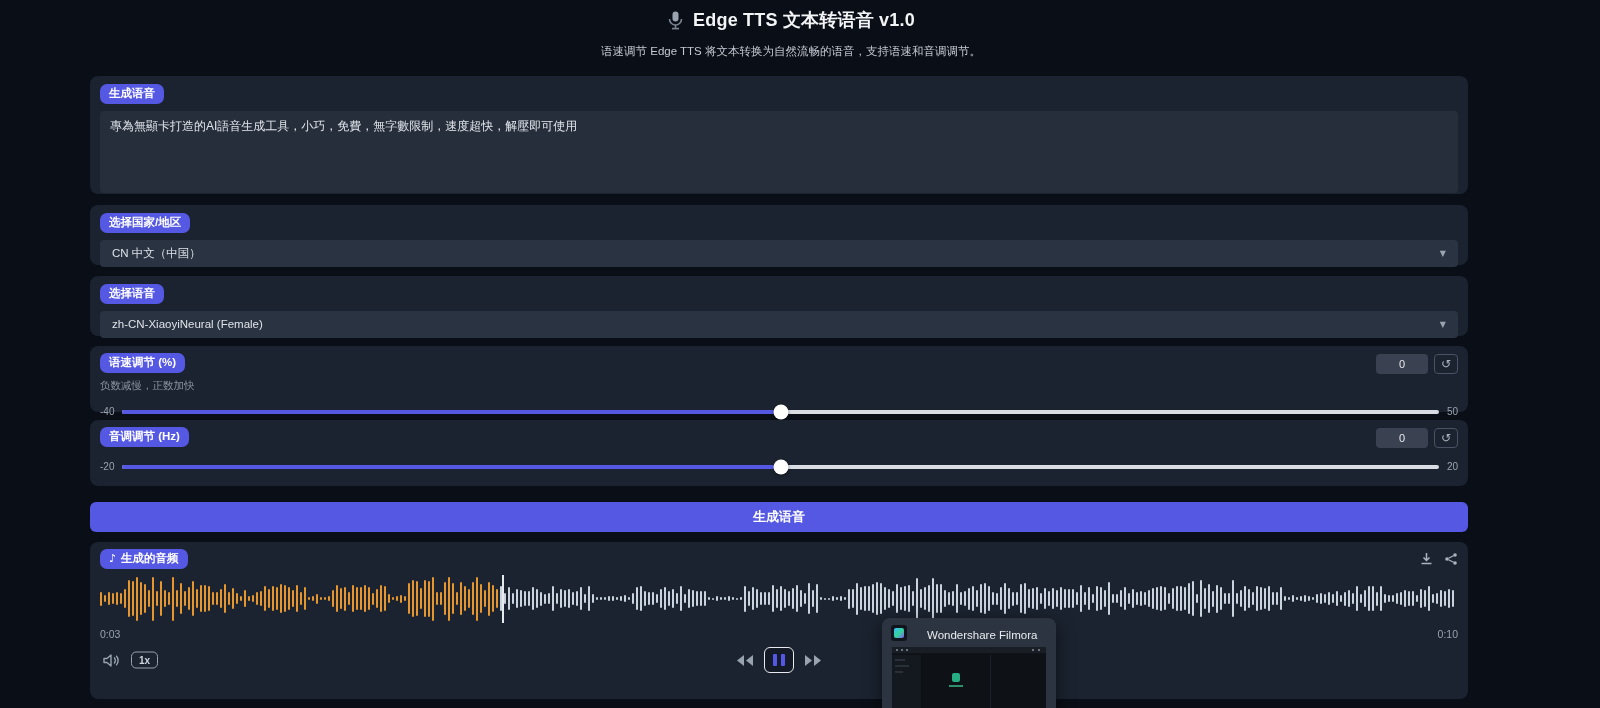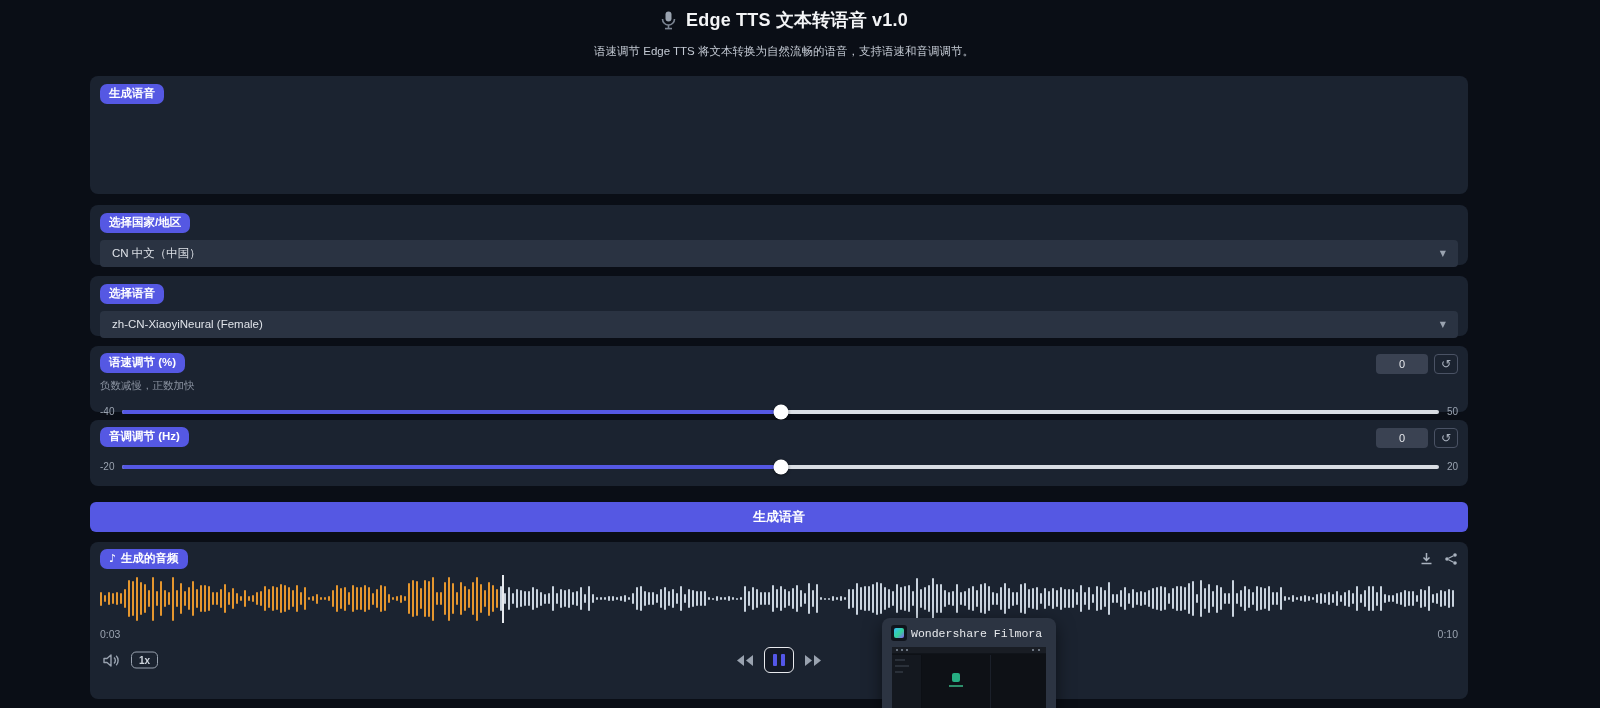--- a/index.html
+++ b/index.html
@@ -5,21 +5,21 @@
   * { margin:0; padding:0; box-sizing:border-box; }
   html,body { background:#05070c; }
   .page {
     position:relative; width:1600px; height:708px; overflow:hidden;
     background:#0a0e16; font-family:"Liberation Sans","DejaVu Sans",sans-serif;
     color:#e5e7eb;
   }
   .content { position:absolute; left:90px; top:0; width:1378px; }
 
   
-  .header { position:absolute; top:8px; left:5px; width:100%; text-align:center; }
+  .header { position:absolute; top:8px; left:12px; width:100%; text-align:center; }
   .title-row { display:inline-flex; align-items:center; gap:9px; }
   .title { font-size:18px; font-weight:bold; color:#f3f4f6; letter-spacing:.2px; }
   .subtitle { margin-top:10px; font-size:11.5px; color:#c3c9d3; }
 
   
   .block {
     position:absolute; left:0; width:100%;
     background:#1b2330; border-radius:8px; padding:7px 10px;
   }
   .badge {
@@ -93,21 +93,21 @@
     border-radius:6px; display:flex; align-items:center; justify-content:center; gap:4px;
   }
   .pause-bar { width:4px; height:12px; background:#5457e8; border-radius:1px; }
 
   
   .popup {
     position:absolute; left:882px; top:618px; width:174px; height:96px;
     background:#2c3442; border-radius:8px 8px 0 0;
     box-shadow:0 6px 18px rgba(0,0,0,.55); z-index:5;
   }
-  .popup-head { display:flex; align-items:center; gap:4px; padding:7px 9px 6px 9px;font-family:Liberation Mono, monospace; }
+  .popup-head { display:flex; align-items:flex-end; gap:20px; padding:7px 9px 6px 9px; }
   .popup-icon {
     width:16px; height:16px; border-radius:3px; background:#10141c;
     position:relative; overflow:hidden; flex:0 0 auto;
   }
   .popup-icon::after {
     content:""; position:absolute; left:3px; top:3px; width:10px; height:10px;
     border-radius:2px; background:linear-gradient(135deg,#38bdf8,#34d399 55%,#8b5cf6);
   }
   .popup-title { font-size:11.5px; color:#e8eaed; white-space:nowrap; }
   .thumb { position:relative; margin:0 10px; height:64px; background:#0e1116; overflow:hidden; }
@@ -136,20 +136,21 @@
             <line x1="5" y1="17.6" x2="12" y2="17.6" stroke="#7b8492" stroke-width="1.6"></line>
           </svg>
         </span>
         <span class="title">Edge TTS 文本转语音 v1.0</span>
       </div>
       <div class="subtitle">语速调节 Edge TTS 将文本转换为自然流畅的语音，支持语速和音调调节。</div>
     </div>
 
     <div class="block" style="top:76px; height:118px;">
       <span class="badge">生成语音</span>
+      <div class="textarea">專為無顯卡打造的AI語音生成工具，小巧，免費，無字數限制，速度超快，解壓即可使用</div>
     </div>
 
     <div class="block" style="top:205px; height:60px;">
       <span class="badge">选择国家/地区</span>
       <div class="select">
         <span>CN 中文（中国）</span>
         <span class="caret">▼</span>
       </div>
     </div>
 

